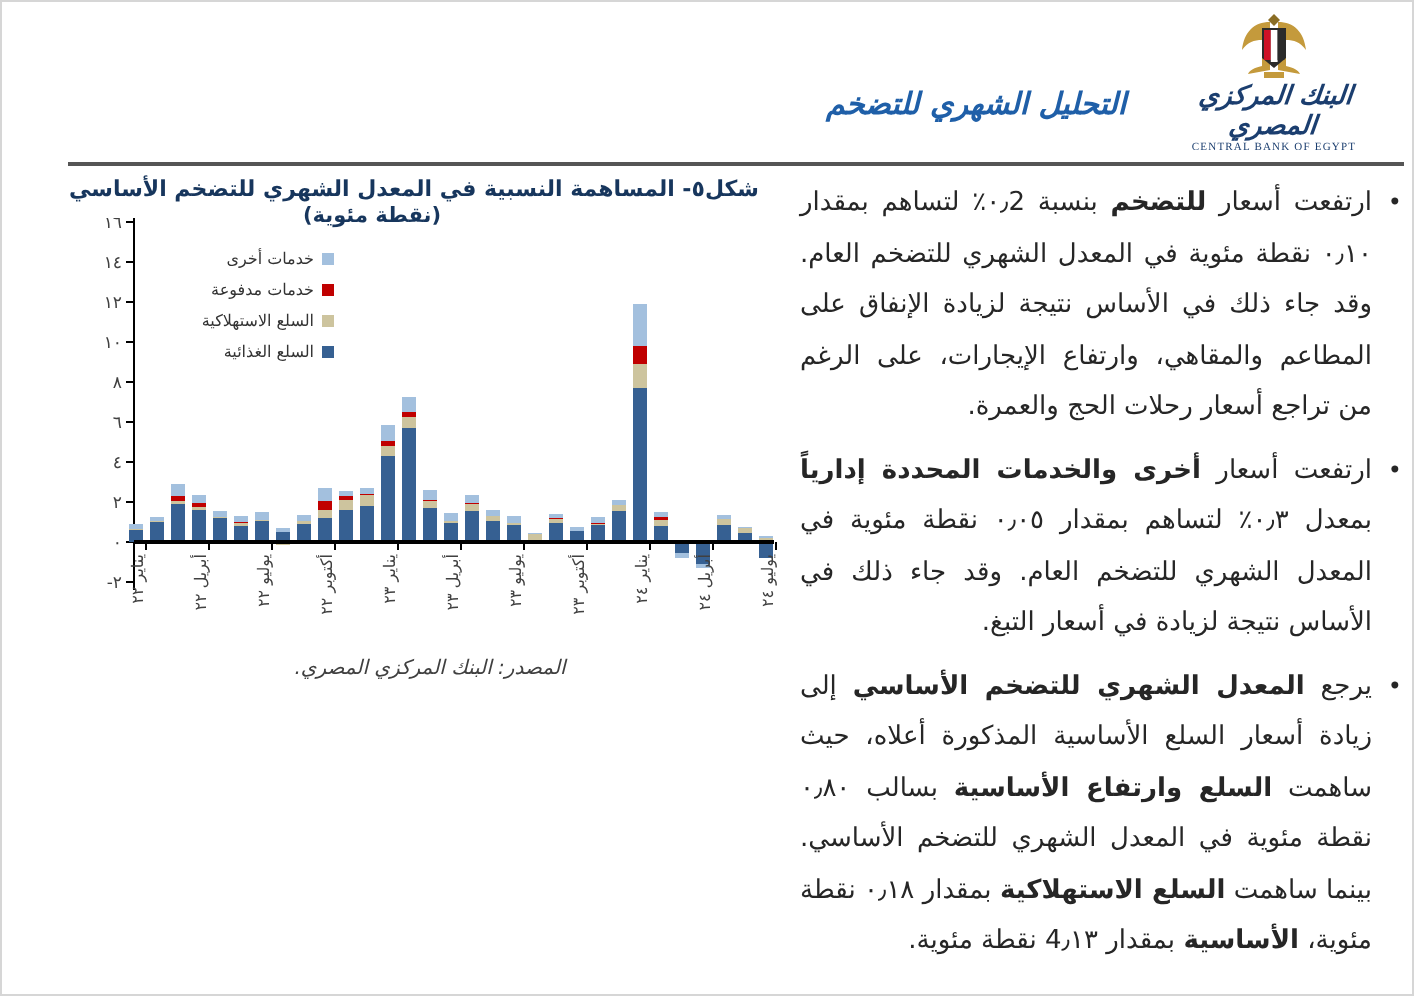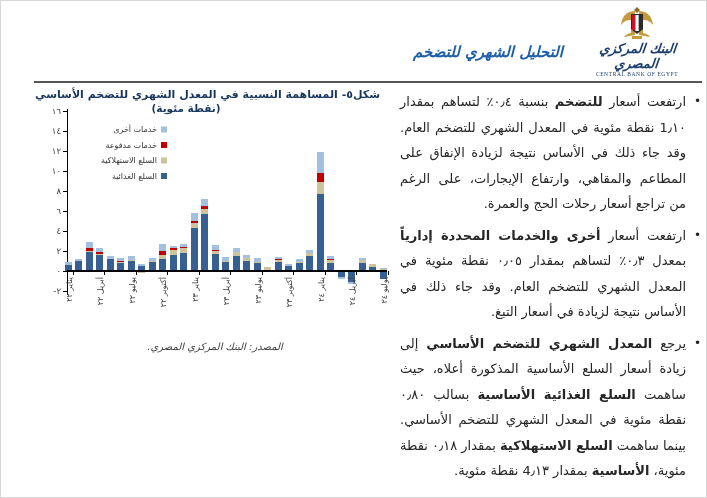--- a/index.html
+++ b/index.html
@@ -14,26 +14,26 @@
   .logo .name-en{display:block;font-size:5.5px;letter-spacing:.6px;color:#1b3e6f;
                  font-family:"Liberation Serif",serif;line-height:7px;}
   
   .doc-title{position:absolute;top:42px;left:412px;width:180px;
              font-size:15px;font-weight:bold;font-style:italic;color:#1f5fa8;
              direction:rtl;text-align:left;}
   .top-rule{position:absolute;top:80px;left:33px;width:668px;height:2px;background:#555;}
   
   .figure{position:absolute;top:87px;left:33px;width:362px;height:268px;direction:rtl;}
   .fig-title{font-size:11px;font-weight:bold;color:#17365d;
-             text-align:right;padding-right:16px;line-height:14px;}
+             text-align:center;padding-right:16px;line-height:14px;}
   .fig-subtitle{font-size:10.5px;font-weight:bold;color:#17365d;
              text-align:center;padding-right:58px;line-height:13px;}
   .fig-plot{position:absolute;top:21px;left:0;direction:ltr;}
   .fig-source{position:absolute;top:241px;width:100%;text-align:center;
-              font-size:10px;font-style:italic;color:#404040;direction:rtl;margin-top:12px;}
+              font-size:10px;font-style:italic;color:#404040;direction:rtl;}
   
   .content{position:absolute;top:88px;left:399px;width:303px;direction:rtl;}
   .bullet-list{list-style:none;margin:0;padding:0;}
   .bullet-list li{position:relative;padding-right:17px;margin-bottom:6px;
                   font-size:13px;line-height:25.5px;text-align:justify;
                   text-justify:inter-word;color:#262626;}
   .bullet-list li .marker{position:absolute;right:2px;top:0;font-size:12px;}
   .bullet-list li b{font-weight:bold;}
 </style>
 </head>
@@ -222,19 +222,19 @@
         <rect x="127" y="48.5" width="6" height="6" fill="#cdc49e"></rect>
         <text x="123" y="54" font-size="8" fill="#333" direction="rtl" text-anchor="start">السلع الاستهلاكية</text>
         <rect x="127" y="64" width="6" height="6" fill="#366092"></rect>
         <text x="123" y="69.5" font-size="8" fill="#333" direction="rtl" text-anchor="start">السلع الغذائية</text>
       </svg>
     <div class="fig-source">المصدر: البنك المركزي المصري.</div>
   </div>
 
   <div class="content">
     <ul class="bullet-list">
-        <li><span class="marker">•</span><span>ارتفعت أسعار </span><b>للتضخم</b><span> بنسبة ٠٫٤٪ لتساهم بمقدار 1٫١٠ نقطة مئوية في المعدل الشهري للتضخم العام. وقد جاء ذلك في الأساس نتيجة لزيادة الإنفاق على المطاعم والمقاهي، وارتفاع الإيجارات، على الرغم من تراجع أسعار رحلات الحج والعمرة.</span></li>
+        <li><span class="marker">•</span><span>ارتفعت أسعار </span><b>للتضخم</b><span> بنسبة ٠٫2٪ لتساهم بمقدار ٠٫١٠ نقطة مئوية في المعدل الشهري للتضخم العام. وقد جاء ذلك في الأساس نتيجة لزيادة الإنفاق على المطاعم والمقاهي، وارتفاع الإيجارات، على الرغم من تراجع أسعار رحلات الحج والعمرة.</span></li>
         <li><span class="marker">•</span><span>ارتفعت أسعار </span><b>أخرى والخدمات المحددة إدارياً</b><span> بمعدل ٠٫٣٪ لتساهم بمقدار ٠٫٠٥ نقطة مئوية في المعدل الشهري للتضخم العام. وقد جاء ذلك في الأساس نتيجة لزيادة في أسعار التبغ.</span></li>
-        <li><span class="marker">•</span><span>يرجع </span><b>المعدل الشهري للتضخم الأساسي</b><span> إلى زيادة أسعار السلع الأساسية المذكورة أعلاه، حيث ساهمت </span><b>السلع الغذائية الأساسية</b><span> بسالب ٠٫٨٠ نقطة مئوية في المعدل الشهري للتضخم الأساسي. بينما ساهمت </span><b>السلع الاستهلاكية</b><span> بمقدار ٠٫١٨ نقطة مئوية، </span><b>الأساسية</b><span> بمقدار 4٫١٣ نقطة مئوية.</span></li>
+        <li><span class="marker">•</span><span>يرجع </span><b>المعدل الشهري للتضخم الأساسي</b><span> إلى زيادة أسعار السلع الأساسية المذكورة أعلاه، حيث ساهمت </span><b>السلع وارتفاع الأساسية</b><span> بسالب ٠٫٨٠ نقطة مئوية في المعدل الشهري للتضخم الأساسي. بينما ساهمت </span><b>السلع الاستهلاكية</b><span> بمقدار ٠٫١٨ نقطة مئوية، </span><b>الأساسية</b><span> بمقدار 4٫١٣ نقطة مئوية.</span></li>
       </ul>
   </div>
 
 </div>
 
 </body></html>

